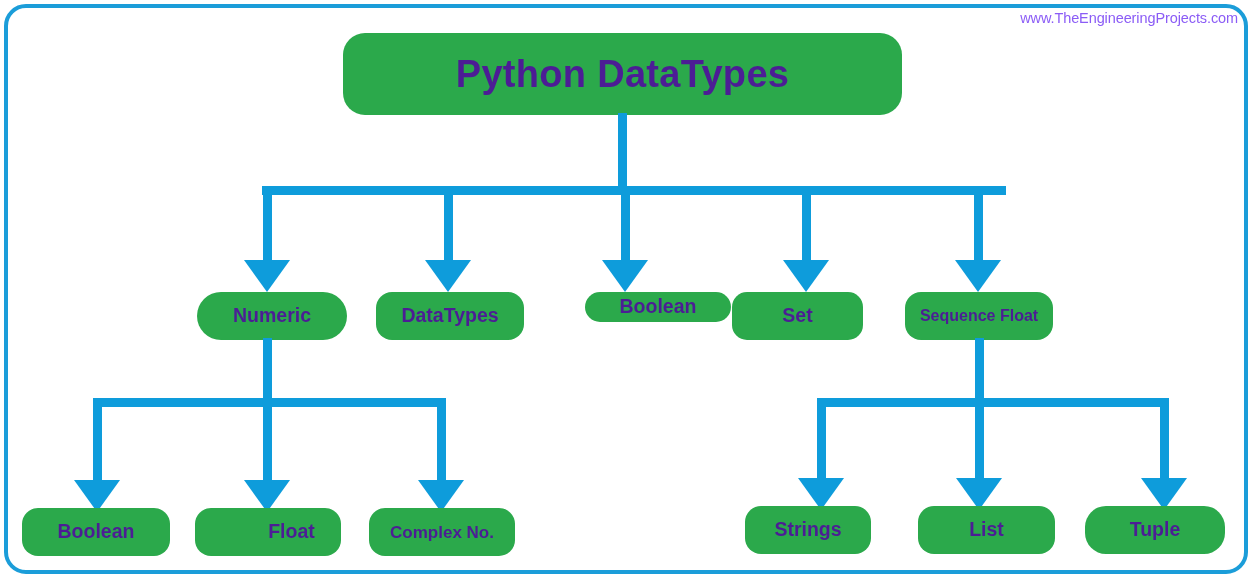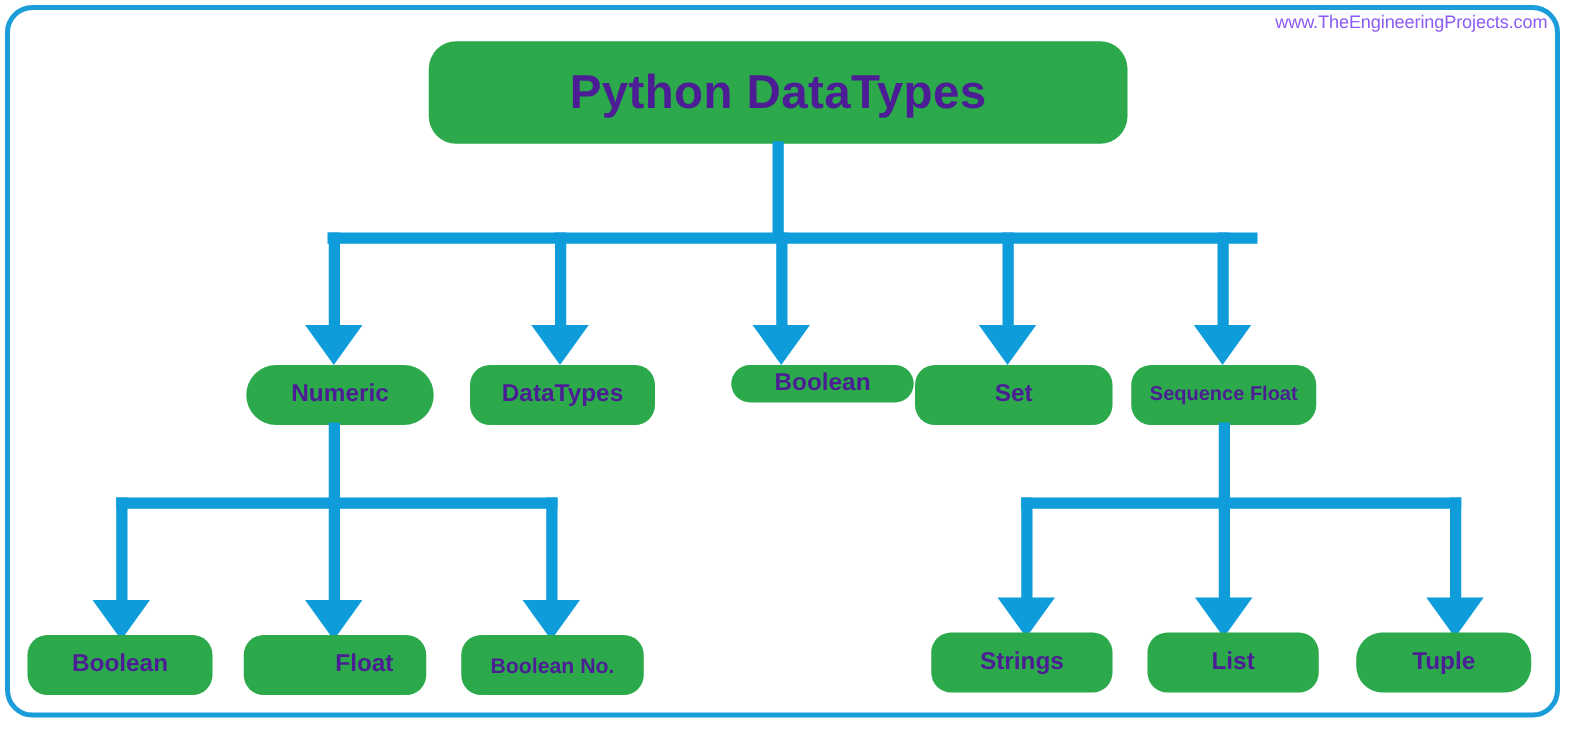--- a/index.html
+++ b/index.html
@@ -112,21 +112,21 @@
 
   <div class="node lvl2" style="left:197px; top:292px; width:150px; height:48px;border-radius:24px;">
     <span>Numeric</span>
   </div>
   <div class="node lvl2" style="left:376px; top:292px; width:148px; height:48px;">
     <span>DataTypes</span>
   </div>
   <div class="node lvl2" style="left:585px; top:292px; width:146px; height:30px;">
     <span>Boolean</span>
   </div>
-  <div class="node lvl2" style="left:732px; top:292px; width:158px; height:48px;">
+  <div class="node lvl2" style="left:732px; top:292px; width:131px; height:48px;border-radius:15px;">
     <span>Set</span>
   </div>
   <div class="node lvl2 small" style="left:905px; top:292px; width:148px; height:48px;">
     <span>Sequence Float</span>
   </div>
 
   <div class="line vline" style="left:263px; top:338px; height:68px;"></div>
   <div class="line hline" style="left:93px; top:398px; width:353px;"></div>
   <div class="line vline" style="left:93px; top:398px; height:86px;"></div>
   <div class="line vline" style="left:263px; top:398px; height:86px;"></div>
@@ -135,33 +135,33 @@
   <div class="arrow" style="left:244px; top:480px;"></div>
   <div class="arrow" style="left:418px; top:480px;"></div>
 
   <div class="node lvl3" style="left:22px; top:508px; width:148px; height:48px;">
     <span>Boolean</span>
   </div>
   <div class="node lvl3" style="left:195px; top:508px; width:146px; height:48px;padding-left:47px;">
     <span>Float</span>
   </div>
   <div class="node lvl3 small" style="left:369px; top:508px; width:146px; height:48px;">
-    <span>Boolean No.</span>
+    <span>Complex No.</span>
   </div>
 
   <div class="line vline" style="left:975px; top:338px; height:68px;"></div>
   <div class="line hline" style="left:817px; top:398px; width:352px;"></div>
   <div class="line vline" style="left:817px; top:398px; height:84px;"></div>
   <div class="line vline" style="left:975px; top:398px; height:84px;"></div>
   <div class="line vline" style="left:1160px; top:398px; height:84px;"></div>
   <div class="arrow" style="left:798px; top:478px;"></div>
   <div class="arrow" style="left:956px; top:478px;"></div>
   <div class="arrow" style="left:1141px; top:478px;"></div>
 
-  <div class="node lvl3" style="left:745px; top:506px; width:145px; height:48px;text-align:center;">
+  <div class="node lvl3" style="left:745px; top:506px; width:126px; height:48px;text-align:center;">
     <span>Strings</span>
   </div>
   <div class="node lvl3" style="left:918px; top:506px; width:137px; height:48px;">
     <span>List</span>
   </div>
   <div class="node lvl3" style="left:1085px; top:506px; width:140px; height:48px;border-radius:21px;">
     <span>Tuple</span>
   </div>
 
 </div>

